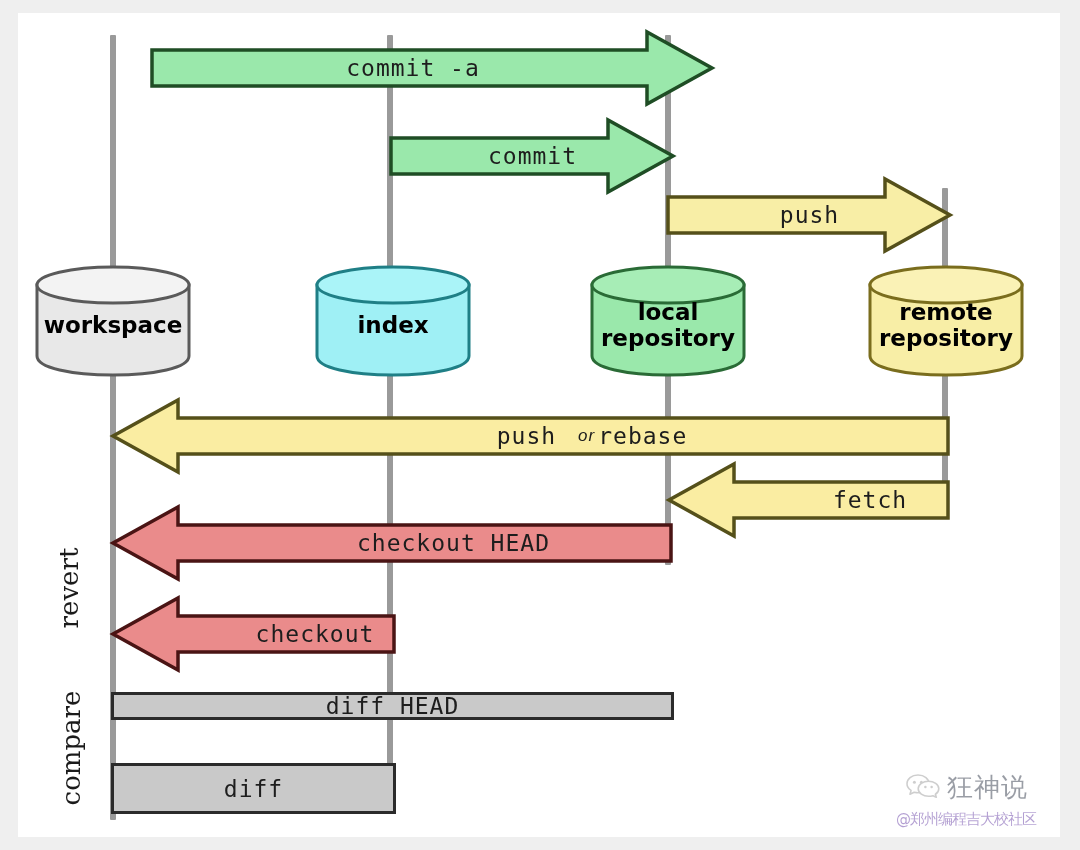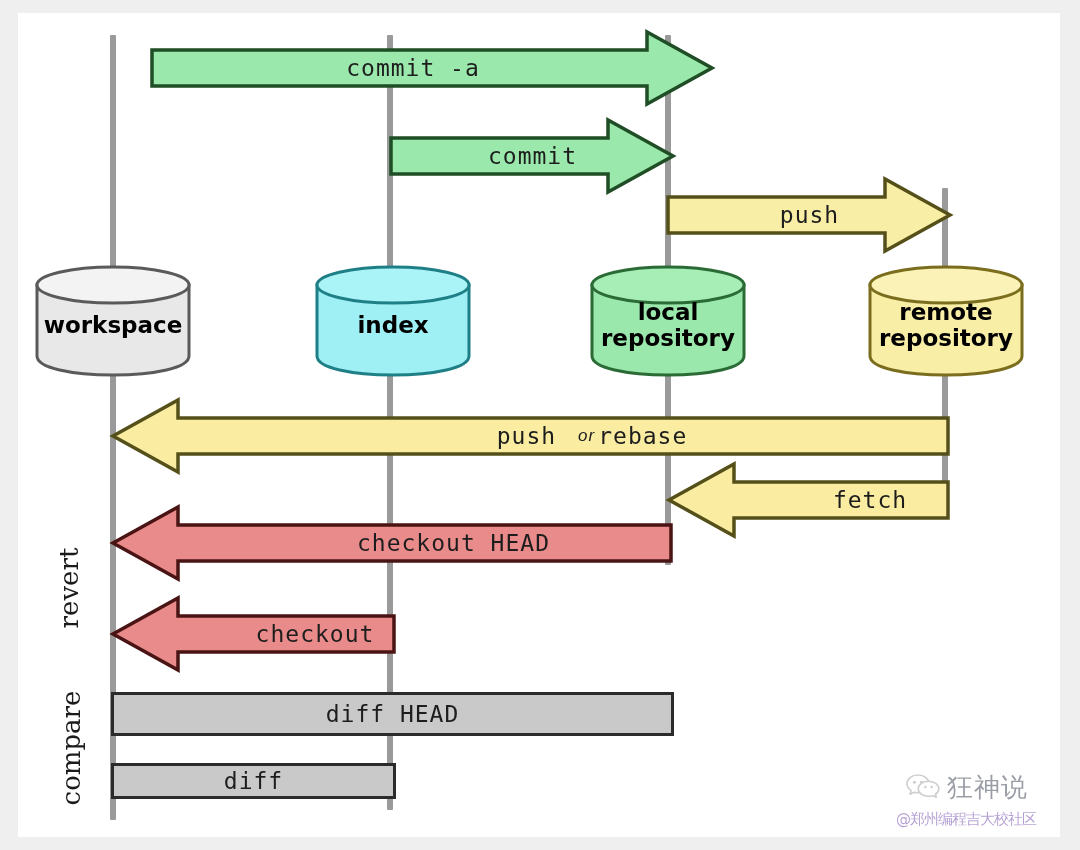--- a/index.html
+++ b/index.html
@@ -235,27 +235,27 @@
 
     <div class="arrow-wrap" style="left:92px; top:583px; width:286px; height:76px;">
       <svg width="286" height="76" viewBox="0 0 286 76">
         <path d="M 284,20 L 68,20 L 68,2 L 3,38 L 68,74 L 68,56 L 284,56 Z" fill="#ea8b8b" stroke="#4a1414" stroke-width="3.5" stroke-linejoin="miter"></path>
       </svg>
       <div class="arrow-label" style="padding-left:62px;">
         <span>checkout</span>
       </div>
     </div>
 
-    <div class="bar" style="left:93px; top:679px; width:563px; height:44px;">
+    <div class="bar" style="left:93px; top:679px; width:563px; height:28px;">
       <div class="bar-label">
         <span>diff HEAD</span>
       </div>
     </div>
 
-    <div class="bar" style="left:93px; top:750px; width:285px; height:36px;">
+    <div class="bar" style="left:93px; top:750px; width:285px; height:51px;">
       <div class="bar-label">
         <span>diff</span>
       </div>
     </div>
 
     <div class="cyl" style="left:15px; top:250px; width:160px; height:115px;">
       <svg width="160" height="115" viewBox="0 0 160 115">
         <path d="M 4,22 L 4,93 C 4,105 39,112 80,112 C 121,112 156,105 156,93 L 156,22 Z" fill="#e8e8e8" stroke="#5a5a5a" stroke-width="3"></path>
         <ellipse cx="80" cy="22" rx="76" ry="18" fill="#f3f3f3" stroke="#5a5a5a" stroke-width="3"></ellipse>
       </svg>

